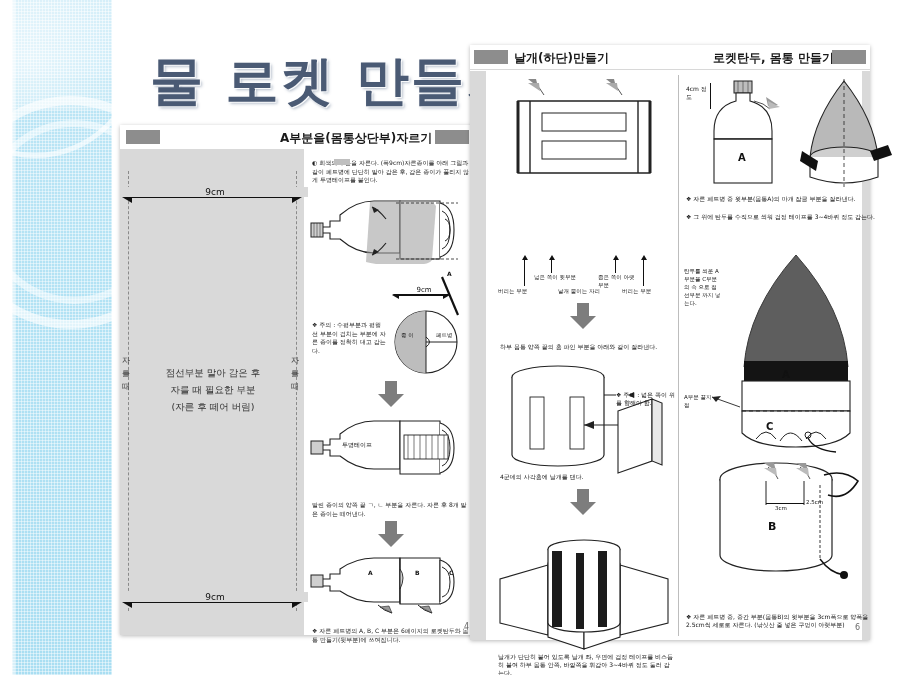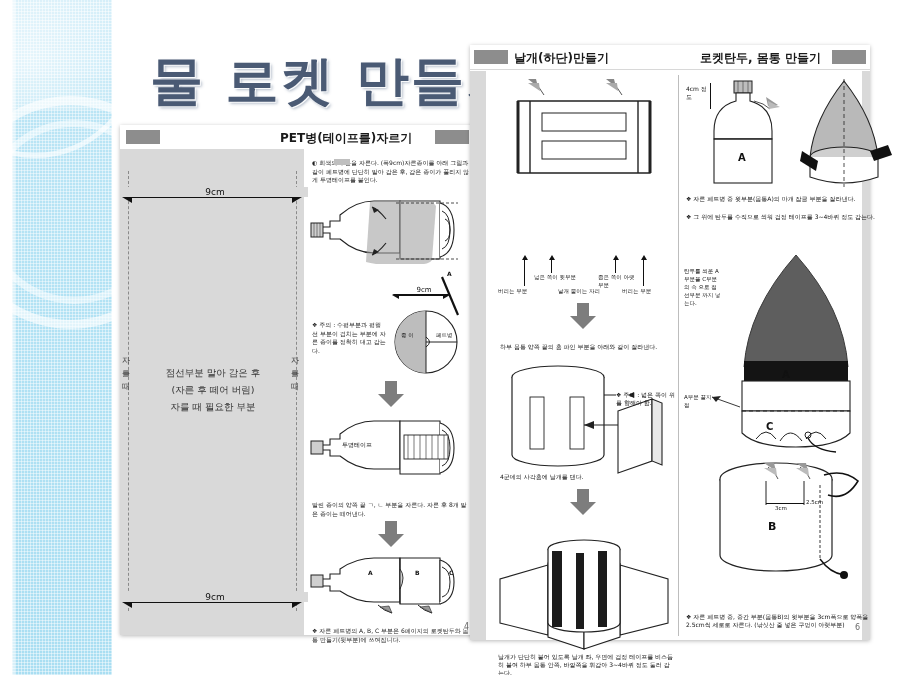--- a/index.html
+++ b/index.html
@@ -110,21 +110,21 @@
     <div class="ring r2"></div>
     <div class="ring r3"></div>
     <div class="deco-edge"></div>
   </div>
 
   <div class="title">물 로켓 만들기</div>
 
   <div class="page" id="page4">
     <div class="pg-header">
       <div class="hdr-chip" style="left:6px;"></div>
-      <div class="hdr-title" style="left:160px;top:5px;">PET병(테이프를)자르기</div>
+      <div class="hdr-title" style="left:160px;top:5px;">A부분을(몸통상단부)자르기</div>
       <div class="hdr-chip" style="right:6px;"></div>
     </div>
 
     <div class="pg-body">
 
       <div class="p4-white"></div>
 
       <div class="dashv" style="left:8px;top:22px;height:440px;"></div>
       <div class="dashv" style="left:176px;top:22px;height:440px;"></div>
 
@@ -137,22 +137,22 @@
 
       <div class="arrow-row" style="left:2px;top:445px;width:180px;">
         <div class="arrow-line"></div>
         <div class="arrow-head l"></div>
         <div class="arrow-head r"></div>
         <div class="arrow-lbl">9cm</div>
       </div>
 
       <div class="p4-center-note" style="top:215px;">
         <div>점선부분 말아 감은 후</div>
+        <div>자를 때 필요한 부분</div>
         <div>(자른 후 떼어 버림)</div>
-        <div>자를 때 필요한 부분</div>
       </div>
 
       <div class="vtext" style="left:1px;top:205px;">자를때</div>
       <div class="vtext" style="left:170px;top:205px;">자를때</div>
 
       <div class="note" style="left:192px;top:10px;width:158px;">◐ 회색의        부분을 자른다. (폭9cm)자른종이를 아래 그림과 같이 페트병에 단단히 말아 감은 후, 감은 종이가 풀리지 않게 투명테이프를 붙인다.</div>
       <div class="shadow-strip" style="left:214px;top:10px;width:16px;height:6px;"></div>
 
       <svg style="position:absolute;left:188px;top:48px;" width="166" height="86">
         <path d="M14,30 h8 v-6 h10 v-6 q16,-14 34,-14 h26 v52 h-26 q-18,0 -34,-14 h-10 v-6 h-8 z" fill="#fff" stroke="#222" stroke-width="1.1"></path>
@@ -245,21 +245,21 @@
 
       <div class="note" style="left:192px;top:478px;width:158px;">❖ 자른 페트병의 A, B, C 부분은 6페이지의 로켓탄두와 몸통 만들기(뒷부분)에 쓰여집니다.</div>
       <div class="pnum" style="right:6px;bottom:4px;">4</div>
     </div>
   </div>
 
   <div class="page" id="page6">
     <div class="pg-header">
       <div class="hdr-chip" style="left:4px;"></div>
       <div class="hdr-title" style="left:44px;top:5px;">날개(하단)만들기</div>
-      <div class="hdr-title" style="left:230px;top:5px;">로켓탄두, 몸통 만들기</div>
+      <div class="hdr-title" style="left:243px;top:5px;">로켓탄두, 몸통 만들기</div>
       <div class="hdr-chip" style="right:4px;"></div>
     </div>
 
     <div class="pg-body">
       <div class="spread-white" style="left:16px;top:0;right:8px;bottom:0;"></div>
       <div class="col-div" style="left:208px;top:4px;bottom:4px;"></div>
 
       <svg style="position:absolute;left:28px;top:8px;" width="170" height="110">
         <path d="M20,22 h132 v72 h-132 z" fill="#fff" stroke="#222" stroke-width="1.4"></path>
         <path d="M20,22 v72" stroke="#222" stroke-width="3"></path>

